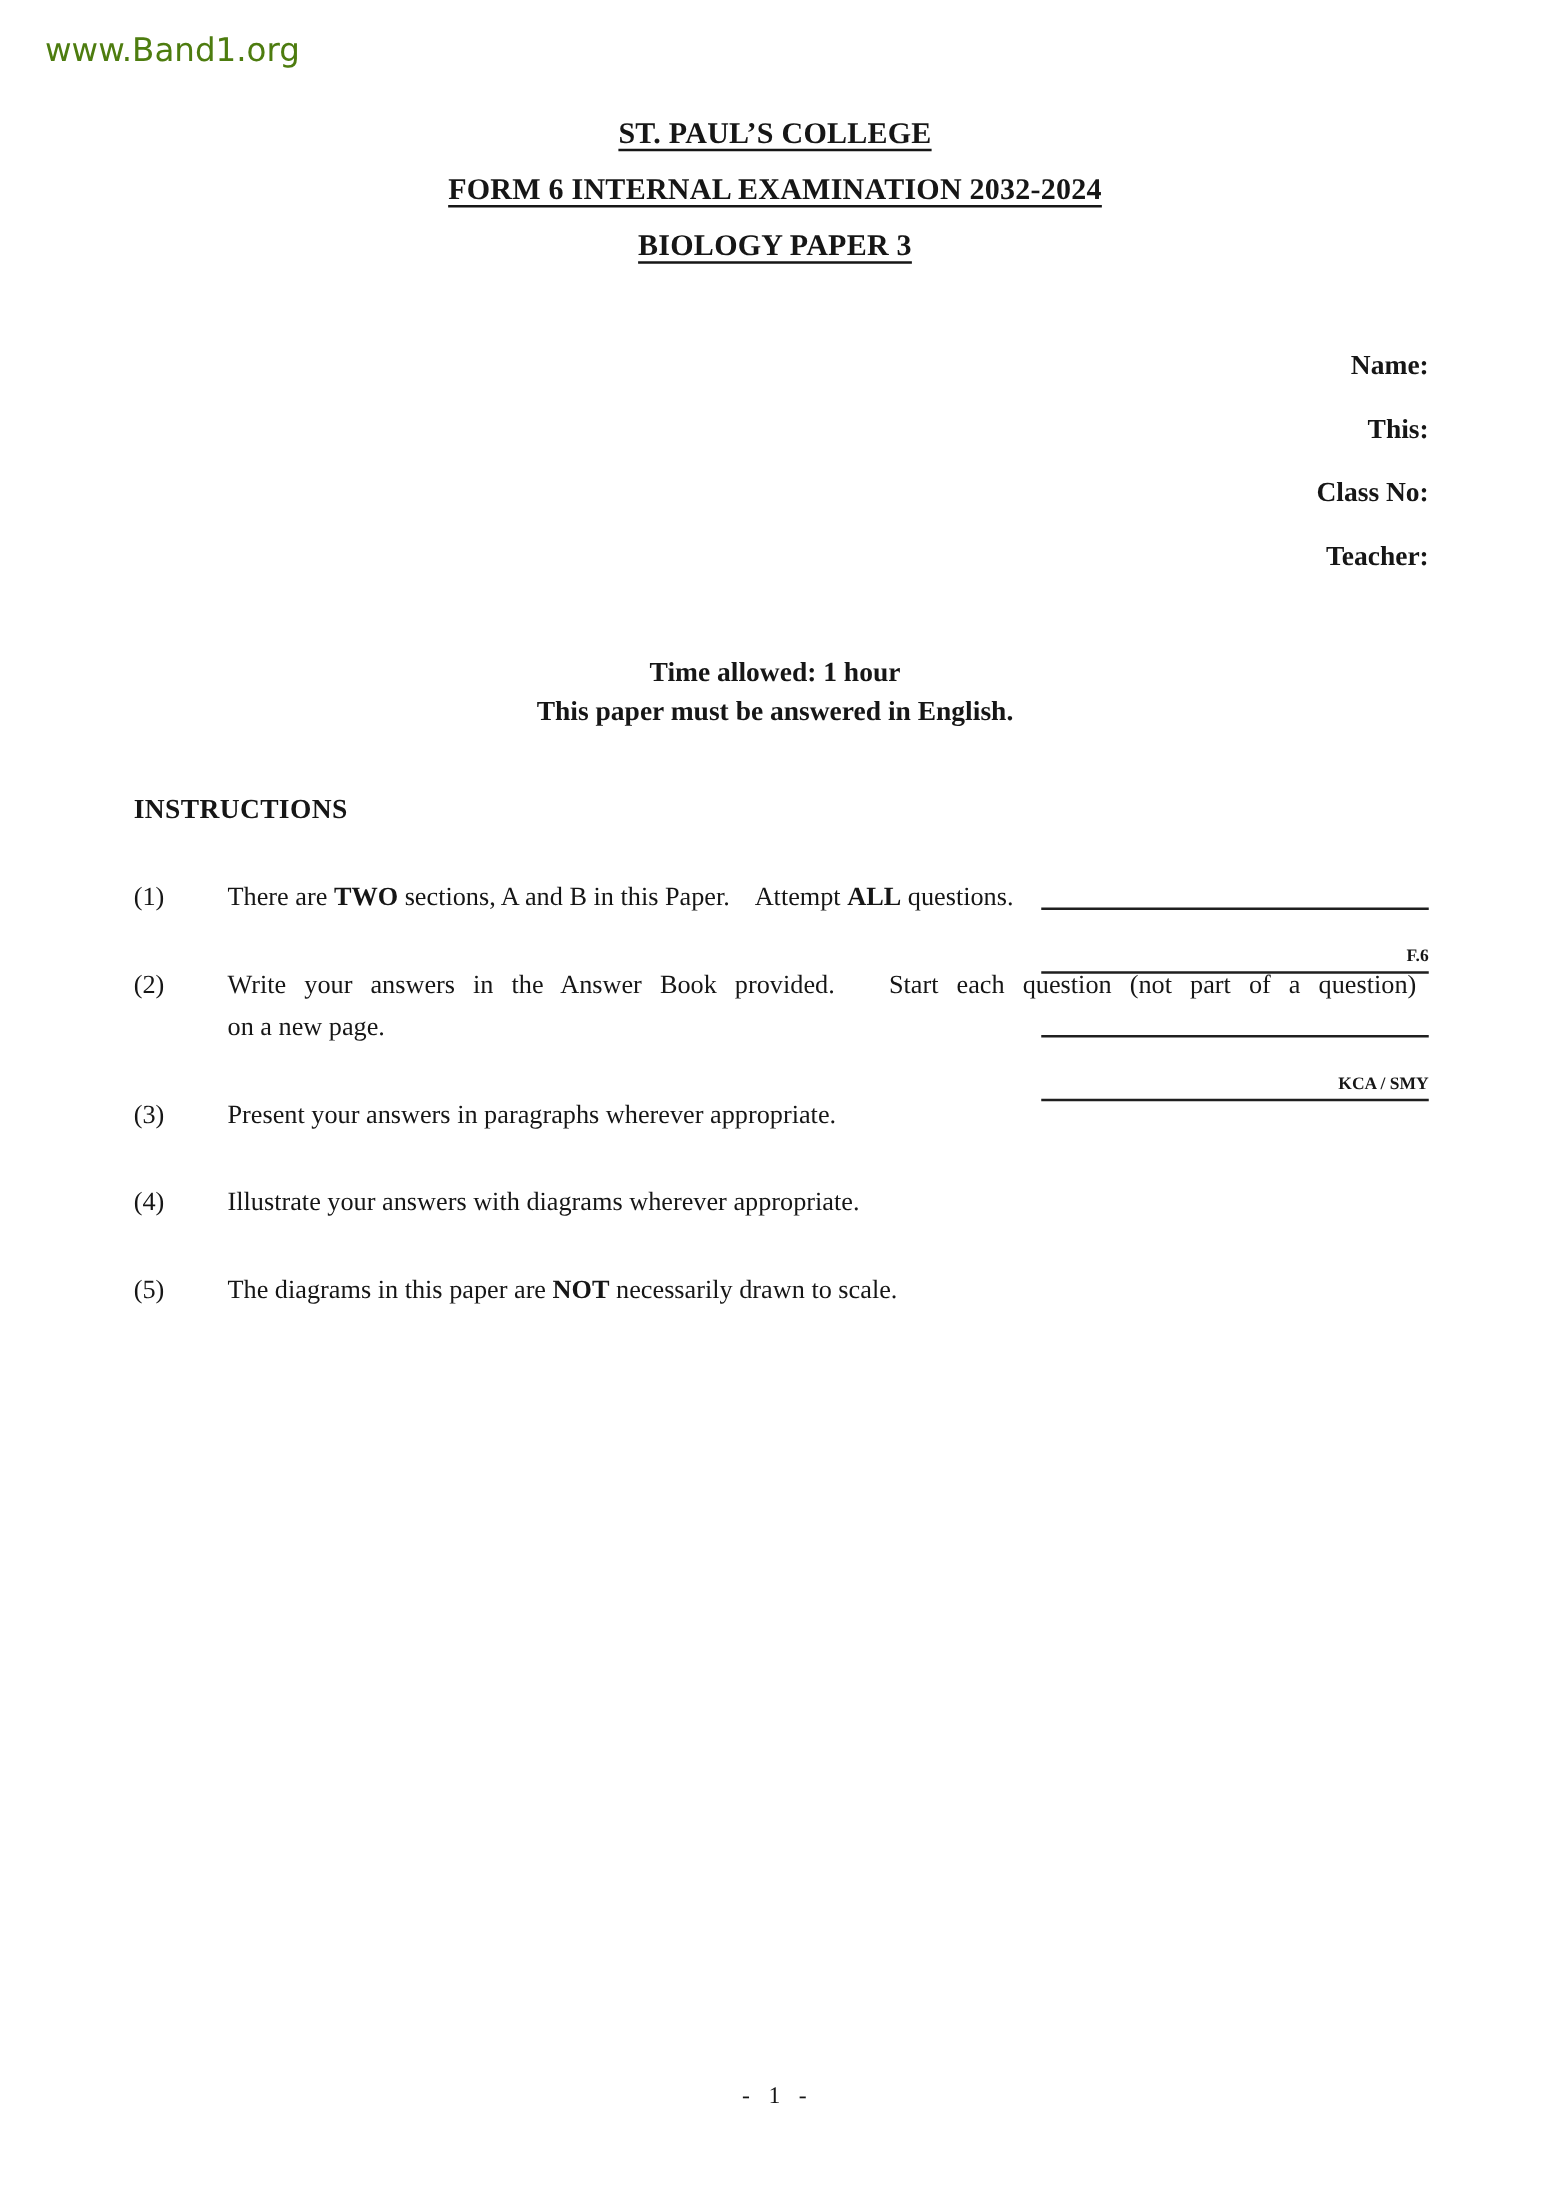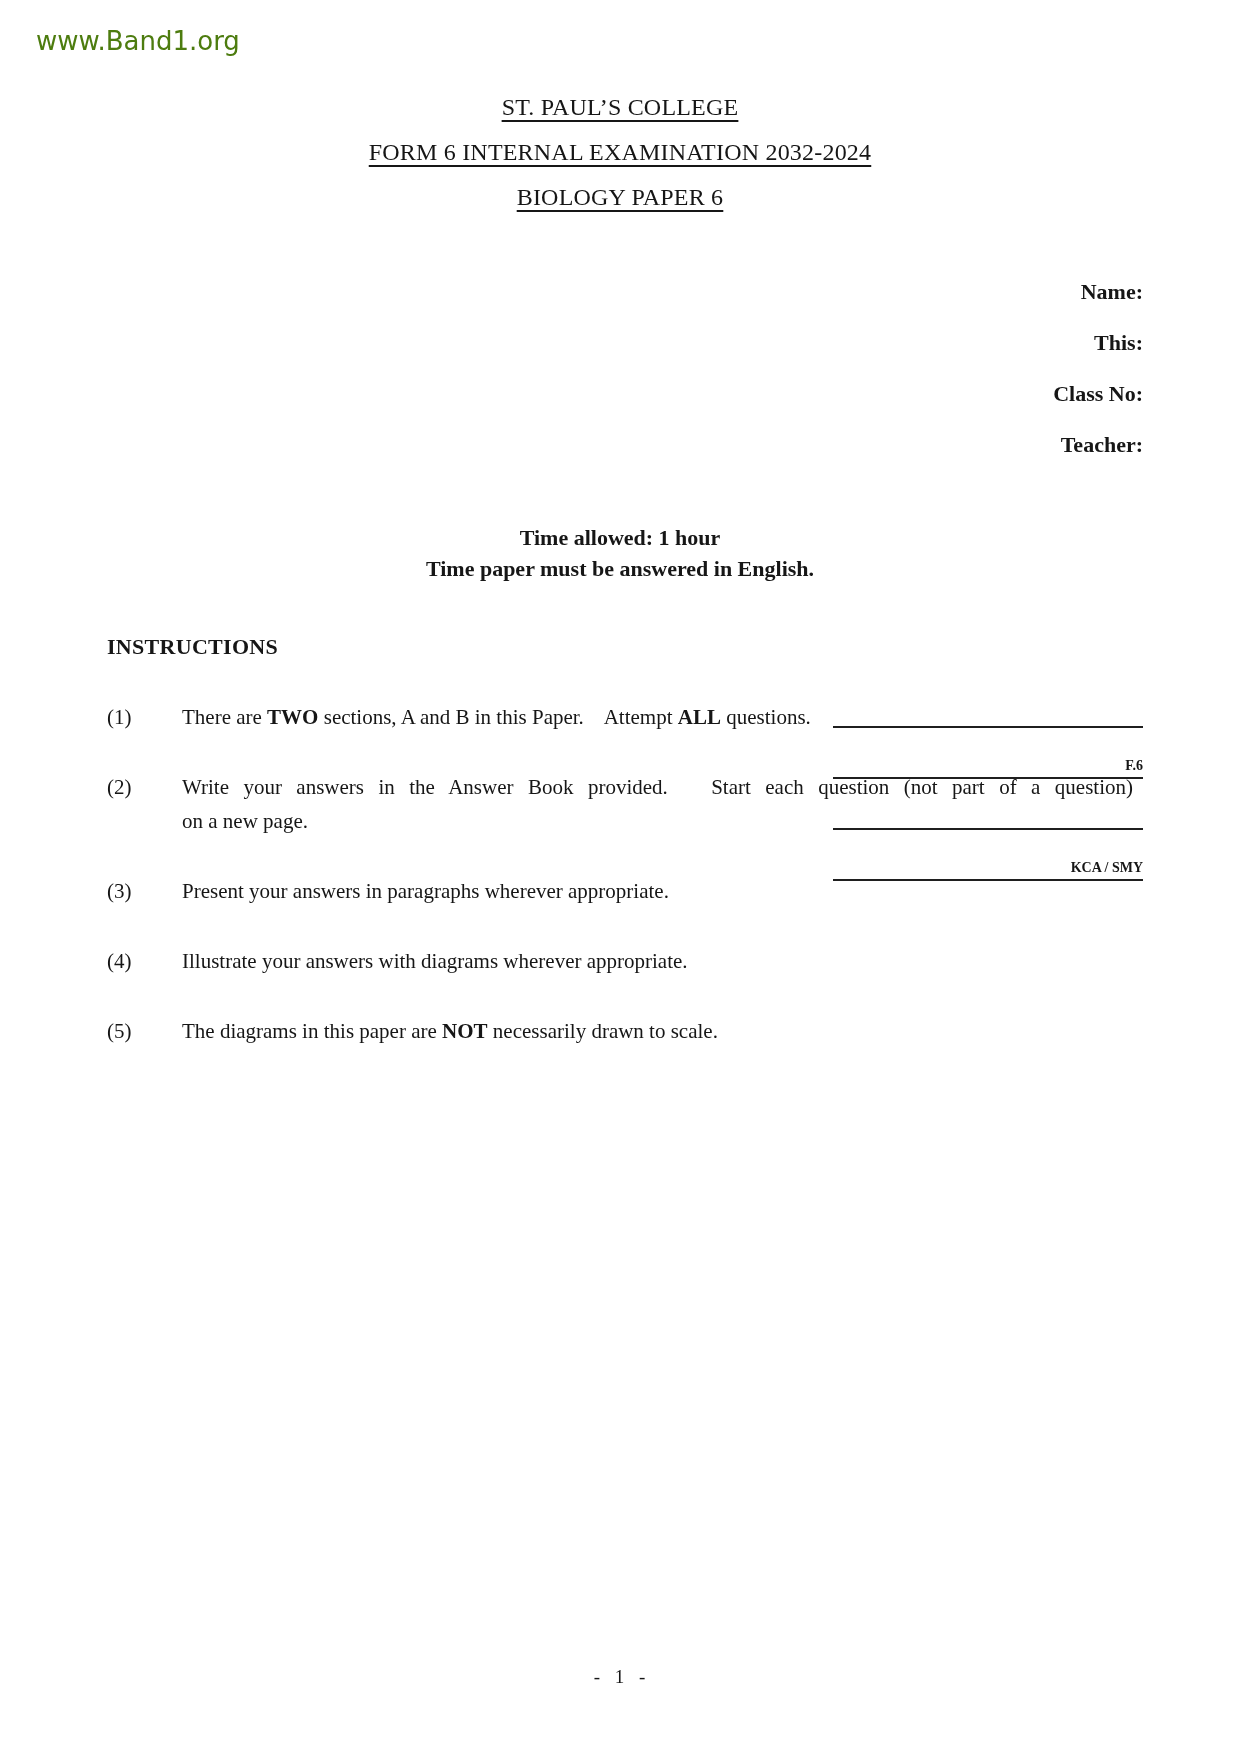--- a/index.html
+++ b/index.html
@@ -14,21 +14,21 @@
   .watermark {
     position:absolute; left:36px; top:26px;
     font-family:"DejaVu Sans","Liberation Sans",sans-serif;
     font-size:26px; color:#4d7c0f;
   }
   .header {
     position:absolute; top:94px; left:0; width:100%;
     text-align:center;
   }
   .h-line {
-    font-weight:normal; font-size:24px; margin:0 0 18px 0;
+    font-weight:bold; font-size:24px; margin:0 0 18px 0;
     letter-spacing:0.2px;
   }
   .u {
     text-decoration:underline;
     text-decoration-thickness:2px;
     text-underline-offset:5px;
   }
   .student {
     position:absolute; top:279px; left:669px; width:474px;
   }
@@ -71,21 +71,21 @@
   }
 </style>
 </head>
 <body>
 
 <div class="watermark">www.Band1.org</div>
 
 <div class="header">
   <div class="h-line"><span class="u">ST. PAUL’S COLLEGE</span></div>
   <div class="h-line"><span class="u">FORM 6 INTERNAL EXAMINATION 2032-2024</span></div>
-  <div class="h-line"><span class="u">BIOLOGY PAPER 6</span></div>
+  <div class="h-line"><span class="u">BIOLOGY PAPER 3</span></div>
 </div>
 
 <div class="student">
     <div class="field-row">
       <span class="field-label">Name:</span>
       <span class="field-line">
         <span class="field-value"></span>
       </span>
     </div>
     <div class="field-row">
@@ -103,21 +103,21 @@
     <div class="field-row">
       <span class="field-label">Teacher:</span>
       <span class="field-line">
         <span class="field-value">KCA / SMY</span>
       </span>
     </div>
   </div>
 
 <div class="time-block">
   <div>Time allowed: 1 hour</div>
-  <div>Time paper must be answered in English.</div>
+  <div>This paper must be answered in English.</div>
 </div>
 
 <div class="instructions-heading">INSTRUCTIONS</div>
 
 <div class="instructions-list">
     <div class="instr-item">
       <span class="instr-num">(1)</span>
       <div class="instr-body">
         <div class="instr-line"><span>There are </span><span class="b">TWO</span><span> sections, A and B in this Paper.    Attempt </span><span class="b">ALL</span><span> questions.</span></div>
       </div>

